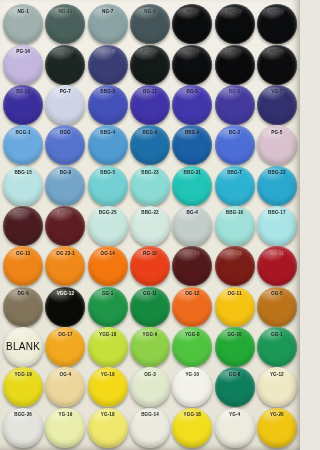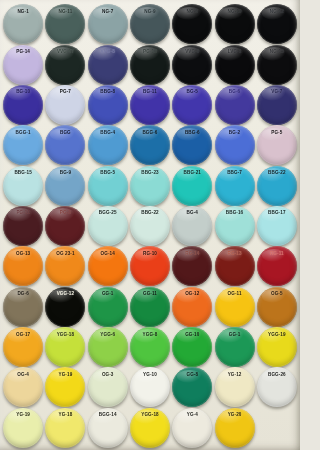--- a/index.html
+++ b/index.html
@@ -358,20 +358,25 @@
         <div class="disc" style="background: rgb(246, 195, 18);">
           <span class="lbl" style="color: rgb(44, 34, 3);">OG-11</span>
         </div>
       </div>
       <div class="cell">
         <div class="disc" style="background: rgb(188, 116, 27);">
           <span class="lbl" style="color: rgb(39, 22, 4);">OG-5</span>
         </div>
       </div>
       <div class="cell">
+        <div class="disc blank" style="background: rgb(238, 237, 216);">
+          <span class="lbl" style="color: rgb(14, 15, 12);">BLANK</span>
+        </div>
+      </div>
+      <div class="cell">
         <div class="disc" style="background: rgb(242, 168, 31);">
           <span class="lbl" style="color: rgb(42, 29, 4);">OG-17</span>
         </div>
       </div>
       <div class="cell">
         <div class="disc" style="background: rgb(197, 224, 58);">
           <span class="lbl" style="color: rgb(31, 38, 10);">YGG-18</span>
         </div>
       </div>
       <div class="cell">

